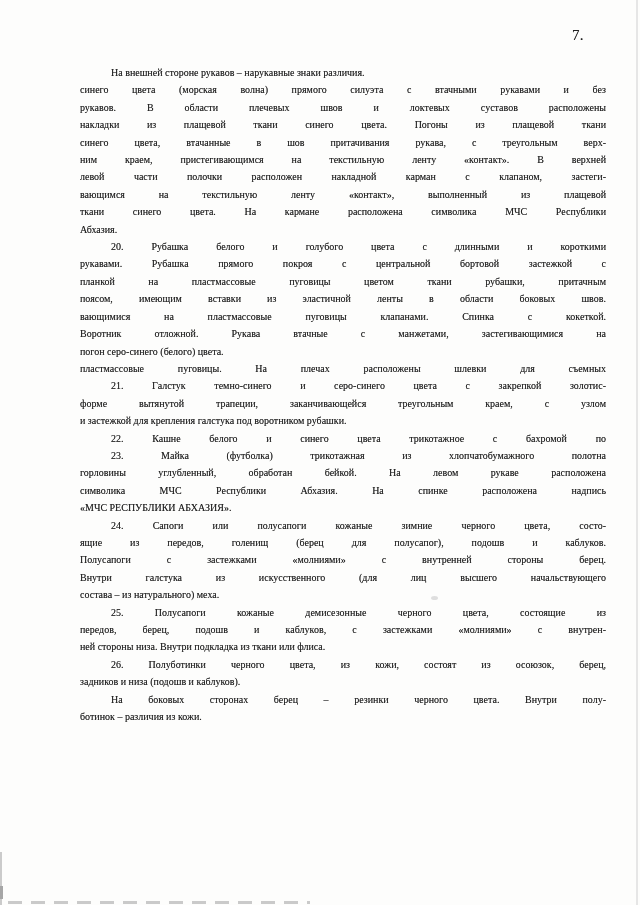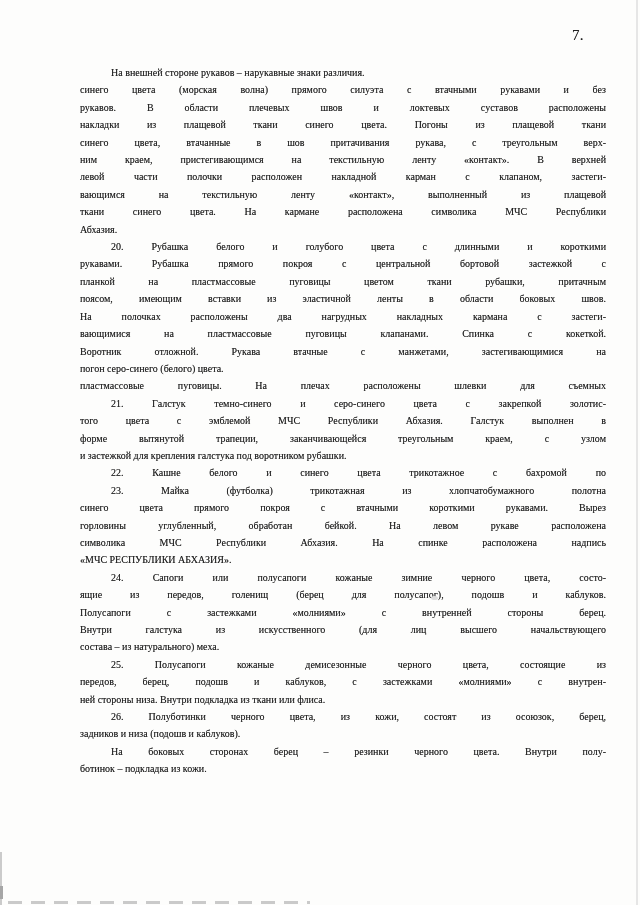--- a/index.html
+++ b/index.html
@@ -71,38 +71,35 @@
         <div class="line">левой части полочки расположен накладной карман с клапаном, застеги-</div>
         <div class="line">вающимся на текстильную ленту «контакт», выполненный из плащевой</div>
         <div class="line">ткани синего цвета. На кармане расположена символика МЧС Республики</div>
         <div class="line end">Абхазия.</div>
       </div>
       <div class="para">
         <div class="line first">20. Рубашка белого и голубого цвета с длинными и короткими</div>
         <div class="line">рукавами. Рубашка прямого покроя с центральной бортовой застежкой с</div>
         <div class="line">планкой на пластмассовые пуговицы цветом ткани рубашки, притачным</div>
         <div class="line">поясом, имеющим вставки из эластичной ленты в области боковых швов.</div>
-        <div class="line">На полочках расположены два нагрудных накладных кармана с застеги-</div>
         <div class="line">вающимися на пластмассовые пуговицы клапанами. Спинка с кокеткой.</div>
         <div class="line">Воротник отложной. Рукава втачные с манжетами, застегивающимися на</div>
         <div class="line end">погон серо-синего (белого) цвета.</div>
         <div class="line">пластмассовые пуговицы. На плечах расположены шлевки для съемных</div>
       </div>
       <div class="para">
         <div class="line first">21. Галстук темно-синего и серо-синего цвета с закрепкой золотис-</div>
-        <div class="line">того цвета с эмблемой МЧС Республики Абхазия. Галстук выполнен в</div>
         <div class="line">форме вытянутой трапеции, заканчивающейся треугольным краем, с узлом</div>
         <div class="line end">и застежкой для крепления галстука под воротником рубашки.</div>
       </div>
       <div class="para">
         <div class="line first">22. Кашне белого и синего цвета трикотажное с бахромой по</div>
       </div>
       <div class="para">
         <div class="line first">23. Майка (футболка) трикотажная из хлопчатобумажного полотна</div>
-        <div class="line">синего цвета прямого покроя с втачными короткими рукавами. Вырез</div>
         <div class="line">горловины углубленный, обработан бейкой. На левом рукаве расположена</div>
         <div class="line">символика МЧС Республики Абхазия. На спинке расположена надпись</div>
         <div class="line end">«МЧС РЕСПУБЛИКИ АБХАЗИЯ».</div>
       </div>
       <div class="para">
         <div class="line first">24. Сапоги или полусапоги кожаные зимние черного цвета, состо-</div>
         <div class="line">ящие из передов, голенищ (берец для полусапог), подошв и каблуков.</div>
         <div class="line">Полусапоги с застежками «молниями» с внутренней стороны берец.</div>
         <div class="line">Внутри галстука из искусственного (для лиц высшего начальствующего</div>
         <div class="line end">состава – из натурального) меха.</div>
@@ -111,21 +108,21 @@
         <div class="line first">25. Полусапоги кожаные демисезонные черного цвета, состоящие из</div>
         <div class="line">передов, берец, подошв и каблуков, с застежками «молниями» с внутрен-</div>
         <div class="line end">ней стороны низа. Внутри подкладка из ткани или флиса.</div>
       </div>
       <div class="para">
         <div class="line first">26. Полуботинки черного цвета, из кожи, состоят из осоюзок, берец,</div>
         <div class="line end">задников и низа (подошв и каблуков).</div>
       </div>
       <div class="para">
         <div class="line first">На боковых сторонах берец – резинки черного цвета. Внутри полу-</div>
-        <div class="line end">ботинок – подкладка из кожи.</div>
+        <div class="line end">ботинок – различия из кожи.</div>
       </div>
     </div>
 
   <div class="edge-right"></div>
   <div class="edge-left"></div>
   <div class="edge-left-nub"></div>
   <div class="bottom-smudge"></div>
   <div class="speck"></div>
 </div>
 

